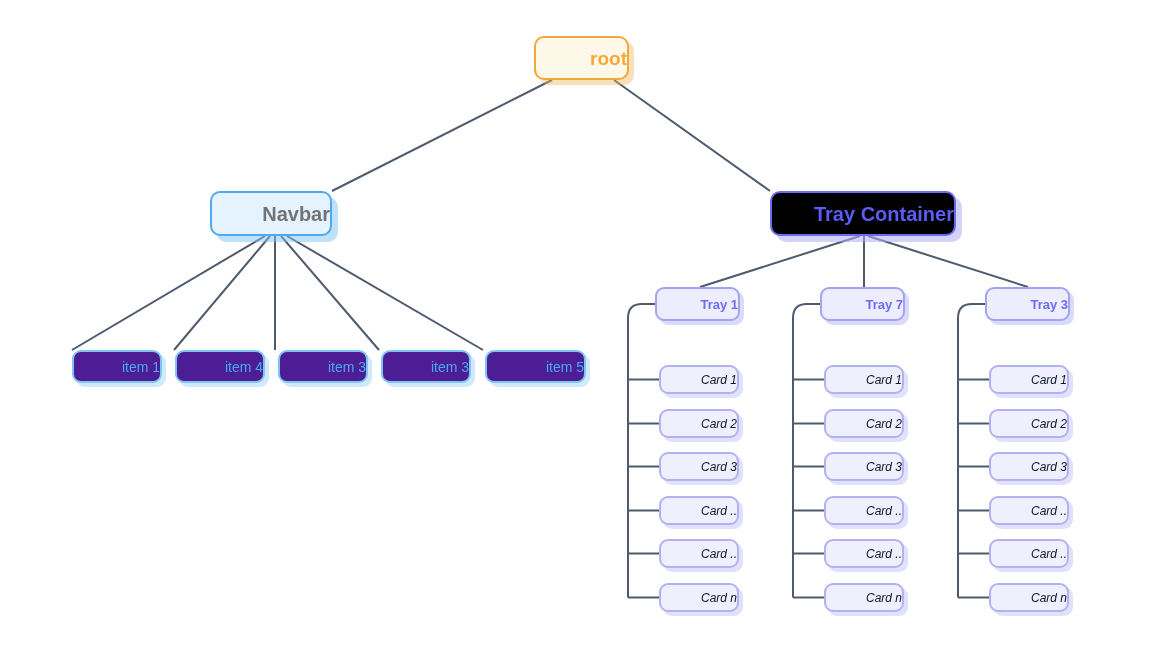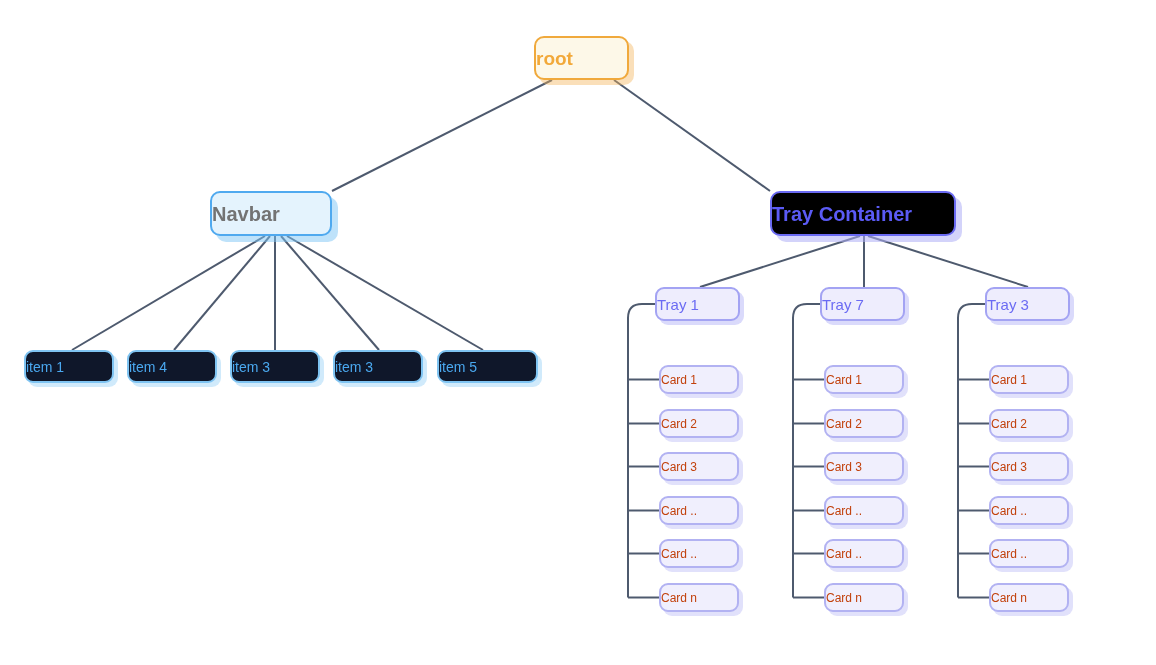--- a/index.html
+++ b/index.html
@@ -25,21 +25,21 @@
     top: 0;
     width: 1156px;
     height: 665px;
     pointer-events: none;
   }
   .node {
     position: absolute;
     box-sizing: border-box;
     display: flex;
     align-items: center;
-    justify-content: flex-start;
+    justify-content: flex-end;
     border-style: solid;
     border-width: 2px;
     white-space: nowrap;
     user-select: none;
   }
   .node-label {
     display: block;
     line-height: 1;
   }
 
@@ -65,23 +65,24 @@
   }
   .n-navbar .node-label {
     color: #737373;
     font-size: 20px;
     font-weight: 700;
   }
 
   
   .n-item {
     border-color: #7fc4f2;
-    background: #0f172a;
+    background: #4c1d95;
     border-radius: 9px;
     box-shadow: 4px 4px 0 0 rgba(151,209,246,0.45);
+    margin-left: 48px;
   }
   .n-item .node-label {
     color: #4aa8ef;
     font-size: 14px;
     font-weight: 400;
   }
 
   
   .n-traycontainer {
     border-color: #6a6af2;
@@ -97,35 +98,36 @@
 
   
   .n-tray {
     border-color: #a3a3f3;
     background: #eeedfd;
     border-radius: 9px;
     box-shadow: 4px 4px 0 0 rgba(187,187,247,0.55);
   }
   .n-tray .node-label {
     color: #6b6bf3;
-    font-size: 15px;
-    font-weight: 400;
+    font-size: 13px;
+    font-weight: 700;
   }
 
   
   .n-card {
     border-color: #b2b2f2;
     background: #f0effd;
     border-radius: 9px;
     box-shadow: 4px 4px 0 0 rgba(196,196,247,0.5);
   }
   .n-card .node-label {
-    color: #c2410c;
+    color: #0f172a;
     font-size: 12px;
     font-weight: 400;
+    font-style: italic;
   }
 </style>
 </head>
 <body>
 
 <div id="canvas">
   <svg id="edges" width="1156" height="665" viewBox="0 0 1156 665">
       <line x1="552" y1="80" x2="332" y2="191" stroke="#4e5a6e" stroke-width="2" stroke-linecap="butt"></line>
       <line x1="614" y1="80" x2="770" y2="191" stroke="#4e5a6e" stroke-width="2" stroke-linecap="butt"></line>
       <line x1="265" y1="236" x2="72" y2="350" stroke="#4e5a6e" stroke-width="2" stroke-linecap="butt"></line>

